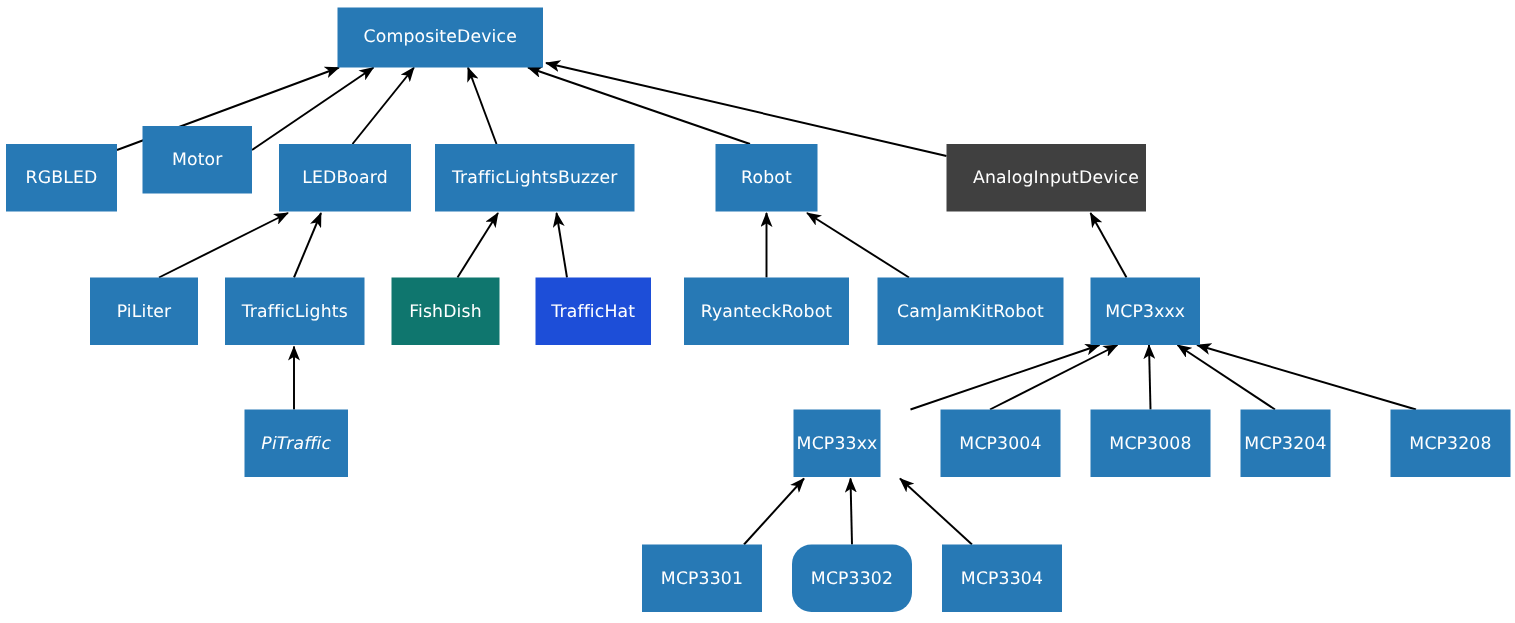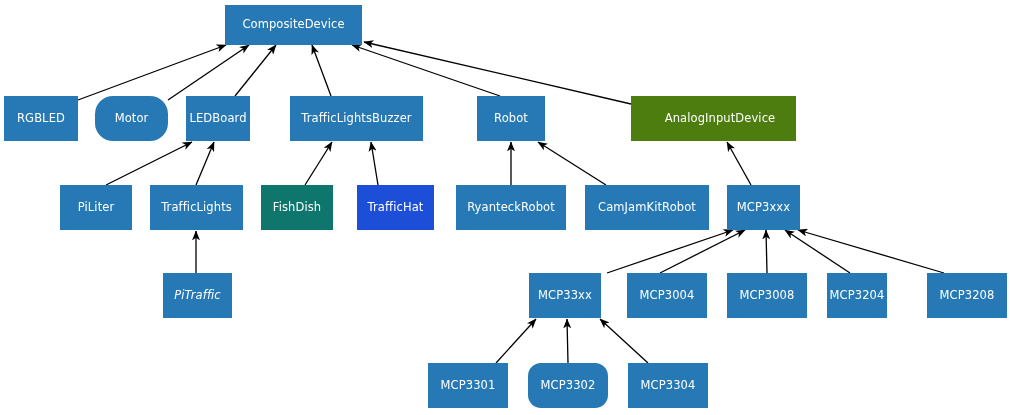--- a/index.html
+++ b/index.html
@@ -72,34 +72,34 @@
         <line x1="944" y1="273" x2="798" y2="230" stroke="#000000" stroke-width="1.3" marker-end="url(#arrowhead)"></line>
         <line x1="496" y1="363" x2="536" y2="319" stroke="#000000" stroke-width="1.3" marker-end="url(#arrowhead)"></line>
         <line x1="568" y1="363" x2="567" y2="319" stroke="#000000" stroke-width="1.3" marker-end="url(#arrowhead)"></line>
         <line x1="648" y1="363" x2="600" y2="319" stroke="#000000" stroke-width="1.3" marker-end="url(#arrowhead)"></line>
       </g>
   </svg>
 
   <div id="node-group">
       <div class="node" style="left: 225px; top: 5px; width: 137px; height: 40px; background: rgb(39, 121, 181); color: rgb(255, 255, 255);">CompositeDevice</div>
       <div class="node" style="left: 4px; top: 96px; width: 74px; height: 45px; background: rgb(39, 121, 181); color: rgb(255, 255, 255);">RGBLED</div>
-      <div class="node" style="left: 95px; top: 96px; width: 73px; height: 45px; background: rgb(39, 121, 181); color: rgb(255, 255, 255); border-radius: 18px;">Motor</div>
-      <div class="node" style="left: 186px; top: 96px; width: 64px; height: 45px; background: rgb(39, 121, 181); color: rgb(255, 255, 255);">LEDBoard</div>
+      <div class="node" style="left: 95px; top: 84px; width: 73px; height: 45px; background: rgb(39, 121, 181); color: rgb(255, 255, 255);">Motor</div>
+      <div class="node" style="left: 186px; top: 96px; width: 88px; height: 45px; background: rgb(39, 121, 181); color: rgb(255, 255, 255);">LEDBoard</div>
       <div class="node" style="left: 290px; top: 96px; width: 133px; height: 45px; background: rgb(39, 121, 181); color: rgb(255, 255, 255);">TrafficLightsBuzzer</div>
       <div class="node" style="left: 477px; top: 96px; width: 68px; height: 45px; background: rgb(39, 121, 181); color: rgb(255, 255, 255);">Robot</div>
-      <div class="node" style="left: 631px; top: 96px; width: 165px; height: 45px; background: #4d7c0f; color: rgb(255, 255, 255); padding-left: 13px;">AnalogInputDevice</div>
+      <div class="node" style="left: 631px; top: 96px; width: 133px; height: 45px; background: #404040; color: rgb(255, 255, 255); padding-left: 13px;">AnalogInputDevice</div>
       <div class="node" style="left: 60px; top: 185px; width: 72px; height: 45px; background: rgb(39, 121, 181); color: rgb(255, 255, 255);">PiLiter</div>
       <div class="node" style="left: 150px; top: 185px; width: 93px; height: 45px; background: rgb(39, 121, 181); color: rgb(255, 255, 255);">TrafficLights</div>
       <div class="node" style="left: 261px; top: 185px; width: 72px; height: 45px; background: #0f766e; color: rgb(255, 255, 255);">FishDish</div>
       <div class="node" style="left: 357px; top: 185px; width: 77px; height: 45px; background: #1d4ed8; color: rgb(255, 255, 255);">TrafficHat</div>
       <div class="node" style="left: 456px; top: 185px; width: 110px; height: 45px; background: rgb(39, 121, 181); color: rgb(255, 255, 255);">RyanteckRobot</div>
       <div class="node" style="left: 585px; top: 185px; width: 124px; height: 45px; background: rgb(39, 121, 181); color: rgb(255, 255, 255);">CamJamKitRobot</div>
       <div class="node" style="left: 727px; top: 185px; width: 73px; height: 45px; background: rgb(39, 121, 181); color: rgb(255, 255, 255);">MCP3xxx</div>
       <div class="node" style="left: 163px; top: 273px; width: 69px; height: 45px; background: rgb(39, 121, 181); color: rgb(255, 255, 255); font-style: italic;">PiTraffic</div>
-      <div class="node" style="left: 529px; top: 273px; width: 72px; height: 45px; background: rgb(39, 121, 181); color: rgb(255, 255, 255);">MCP33xx</div>
+      <div class="node" style="left: 529px; top: 273px; width: 58px; height: 45px; background: rgb(39, 121, 181); color: rgb(255, 255, 255);">MCP33xx</div>
       <div class="node" style="left: 627px; top: 273px; width: 80px; height: 45px; background: rgb(39, 121, 181); color: rgb(255, 255, 255);">MCP3004</div>
       <div class="node" style="left: 727px; top: 273px; width: 80px; height: 45px; background: rgb(39, 121, 181); color: rgb(255, 255, 255);">MCP3008</div>
       <div class="node" style="left: 827px; top: 273px; width: 60px; height: 45px; background: rgb(39, 121, 181); color: rgb(255, 255, 255);">MCP3204</div>
       <div class="node" style="left: 927px; top: 273px; width: 80px; height: 45px; background: rgb(39, 121, 181); color: rgb(255, 255, 255);">MCP3208</div>
       <div class="node" style="left: 428px; top: 363px; width: 80px; height: 45px; background: rgb(39, 121, 181); color: rgb(255, 255, 255);">MCP3301</div>
       <div class="node" style="left: 528px; top: 363px; width: 80px; height: 45px; background: rgb(39, 121, 181); color: rgb(255, 255, 255); border-radius: 13px;">MCP3302</div>
       <div class="node" style="left: 628px; top: 363px; width: 80px; height: 45px; background: rgb(39, 121, 181); color: rgb(255, 255, 255);">MCP3304</div>
     </div>
 
 </div>

